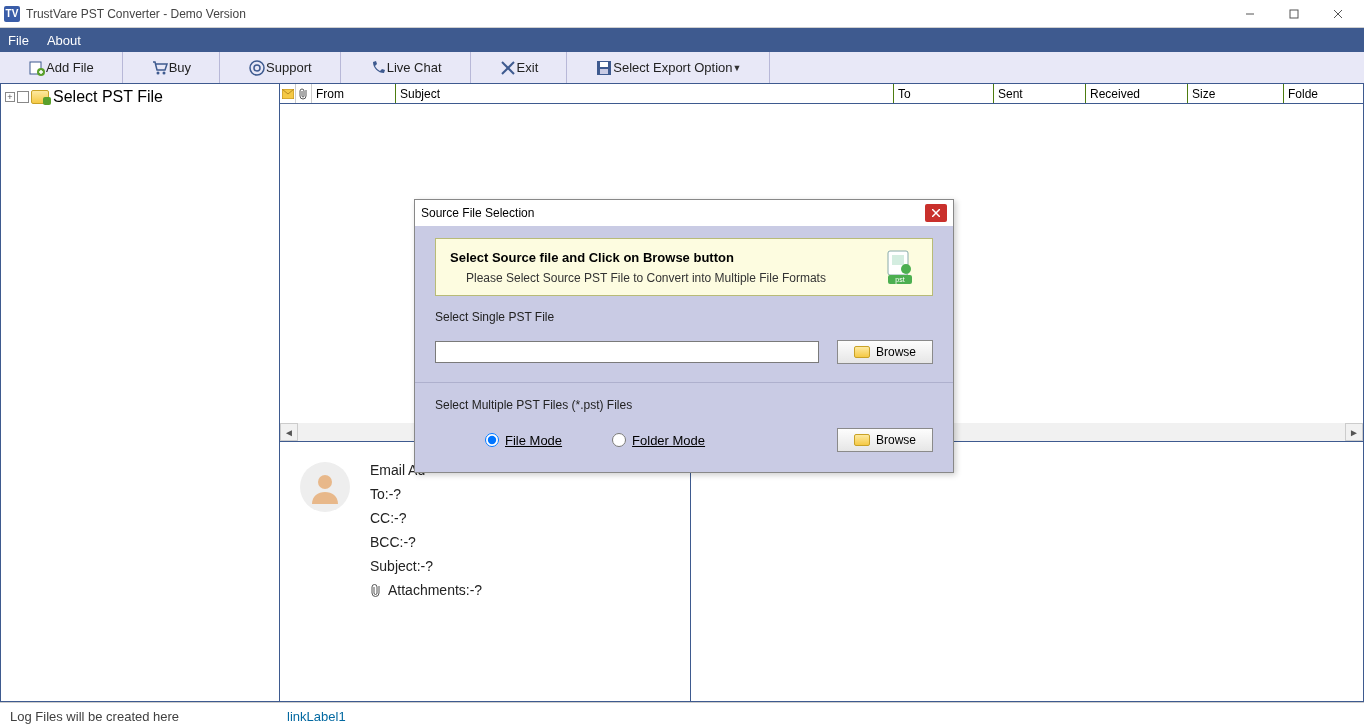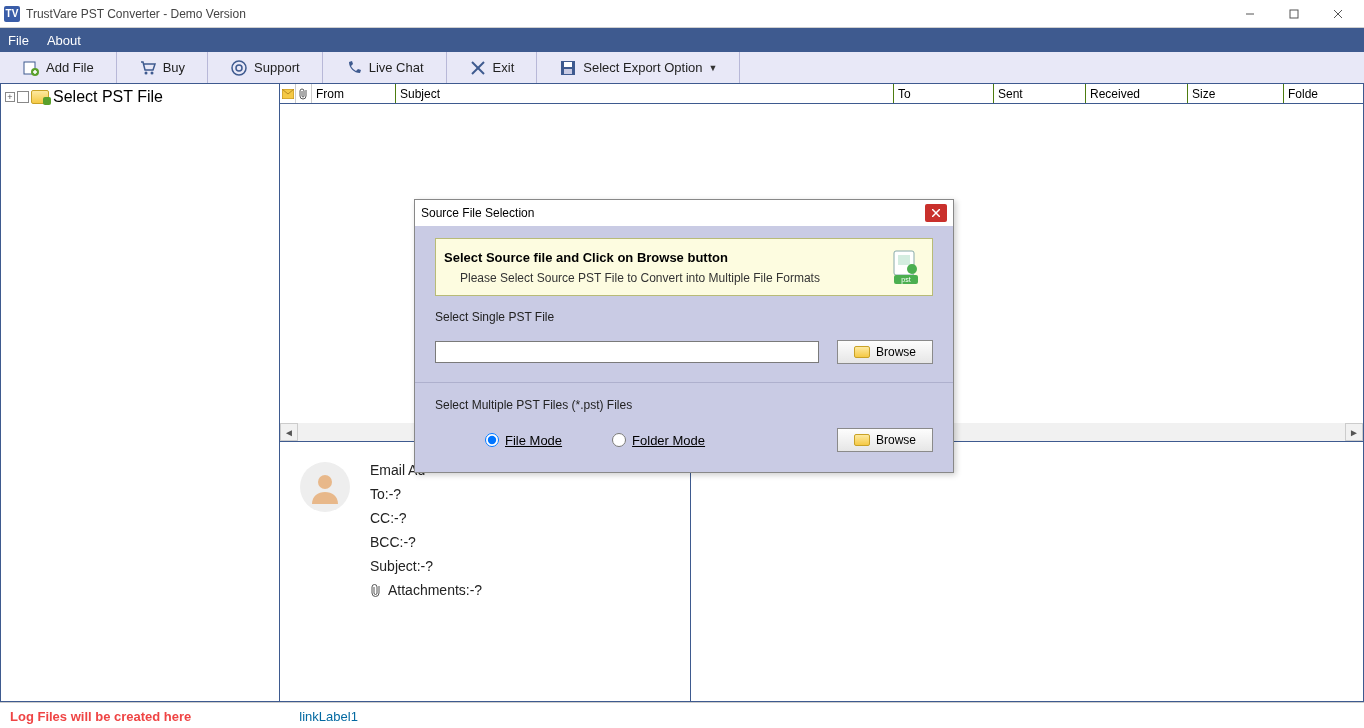--- a/index.html
+++ b/index.html
@@ -10,21 +10,21 @@
 .titlebar .logo { width: 16px; height: 16px; background: #3a5da8; color: #fff; font-size: 10px; font-weight: bold; display: flex; align-items: center; justify-content: center; border-radius: 2px; margin-right: 6px; }
 .titlebar .title { font-size: 12px; color: #444; flex: 1; }
 .titlebar .winbtn { width: 44px; height: 28px; display: flex; align-items: center; justify-content: center; color: #555; cursor: pointer; }
 
 
 .menubar { height: 22px; background: #3e5a8f; display: flex; align-items: center; padding: 12px 8px; gap: 18px; color: #fff; font-size: 13px; }
 .menubar span { cursor: pointer; }
 
 
 .toolbar { height: 32px; background: #e8e8f7; border-bottom: 1px solid #3e5a8f; display: flex; align-items: stretch; }
-.tbtn { display: flex; align-items: center; gap: 6px; padding: 0 22px; border-right: 1px solid #b8b8d8; font-size: 13px; color: #222; cursor: pointer; }
+.tbtn { display: flex; align-items: center; padding: 0 28px; border-right: 1px solid #b8b8d8; font-size: 13px; color: #222; cursor: pointer; }
 .tbtn svg, .tbtn .ico { width: 18px; height: 18px; }
 
 
 .main { display: flex; height: calc(100% - 28px - 22px - 32px - 28px); }
 .treepane { width: 280px; border: 1px solid #3e5a8f; border-top: none; background: #fff; padding: 4px; font-size: 15px; }
 .treerow { display: flex; align-items: center; gap: 2px; }
 .treerow .exp { width: 10px; height: 10px; border: 1px solid #888; font-size: 9px; line-height: 8px; text-align: center; color: #555; }
 .treerow .chk { width: 12px; height: 12px; border: 1px solid #888; }
 .treerow .fld { width: 18px; height: 14px; background: linear-gradient(#fde9a0,#f5c945); border: 1px solid #c9a227; border-radius: 2px; position: relative; }
 .treerow .fld::after { content: ""; position: absolute; right: -3px; bottom: -2px; width: 8px; height: 8px; background: #5aa02c; border-radius: 2px; }
@@ -43,31 +43,31 @@
 .preview .left { width: 410px; padding: 20px 20px 10px 20px; display: flex; gap: 20px; }
 .avatar { width: 50px; height: 50px; border-radius: 50%; background: #eee; display: flex; align-items: center; justify-content: center; }
 .avatar svg { width: 34px; height: 34px; }
 .fields { display: flex; flex-direction: column; gap: 8px; font-size: 14px; font-family: "Times New Roman", serif; color: #222; }
 .fields .attline { display: flex; align-items: center; gap: 6px; }
 .preview .divider { width: 1px; background: #3e5a8f; }
 .preview .right { flex: 1; }
 
 
 .statusbar { height: 28px; display: flex; align-items: center; padding: 0 10px; gap: 80px; font-size: 13px; border-top: 1px solid #ccc; }
-.statusbar .log { color: #ef4444; font-weight: bold; }
+.statusbar .log { color: #404040; }
 .statusbar .link { color: #0369a1; cursor: pointer; padding-left: 28px; }
 
 
 .dialog { position: absolute; left: 414px; top: 199px; width: 540px; background: #c9cbe4; border: 1px solid #888; box-shadow: 2px 2px 6px rgba(0,0,0,0.2); }
 .dlg-title { height: 26px; background: #fff; display: flex; align-items: center; padding: 0 6px; font-size: 12px; }
 .dlg-title .t { flex: 1; }
 .dlg-close { width: 22px; height: 18px; background: #c9302c; color: #fff; display: flex; align-items: center; justify-content: center; font-size: 11px; cursor: pointer; border-radius: 2px; }
 .dlg-body { padding: 12px 20px 20px 20px; }
 
-.banner { background: #fdfce0; border: 1px solid #b8bb77; padding: 10px 8px; display: flex; align-items: center; gap: 20px; }
+.banner { background: #fdfce0; border: 1px solid #b8bb77; padding: 10px 14px; display: flex; align-items: center; gap: 20px; }
 .banner .txt { flex: 1; }
 .banner .h { font-weight: bold; font-size: 13px; margin-bottom: 6px; font-family: Arial, sans-serif; }
 .banner .s { font-size: 12px; color: #333; padding-left: 16px; }
 .banner .pst-ico { width: 36px; height: 36px; }
 
 .sect { margin-top: 14px; }
 .sect-label { font-size: 12px; color: #222; margin-bottom: 16px; }
 .row { display: flex; align-items: center; gap: 18px; }
 .pathinput { flex: 1; height: 22px; border: 1px solid #7a7a7a; background: #fff; padding: 0 4px; font-size: 12px; }
 .browse { width: 96px; height: 24px; background: linear-gradient(#fdfdfd,#e6e6e6); border: 1px solid #8a8a8a; display: flex; align-items: center; justify-content: center; gap: 6px; font-size: 12px; cursor: pointer; }

